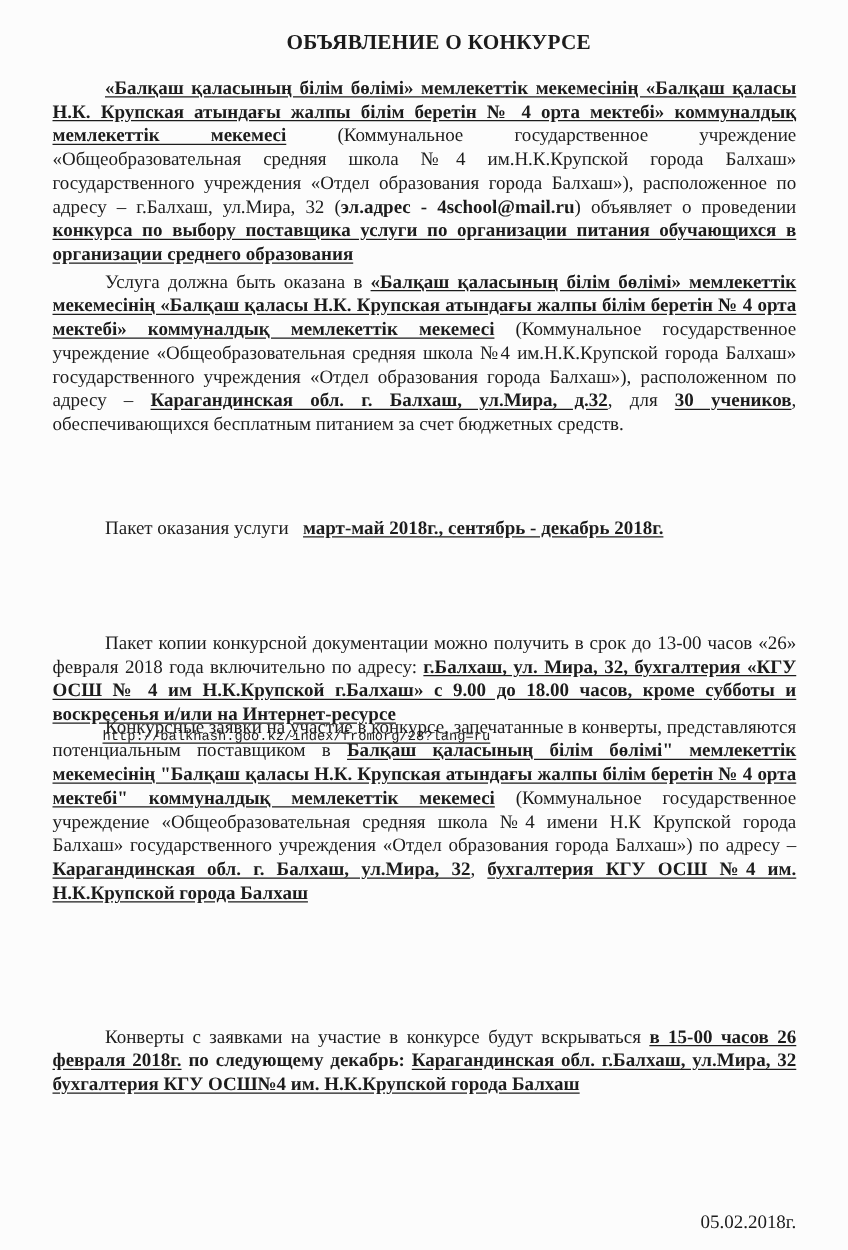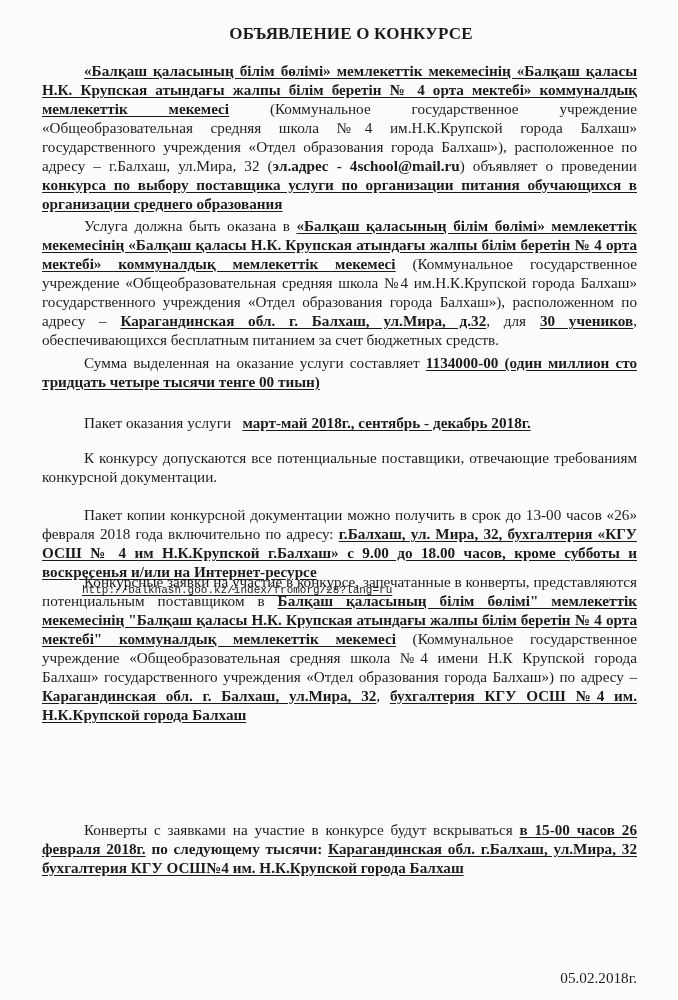--- a/index.html
+++ b/index.html
@@ -23,41 +23,35 @@
   <div class="title">ОБЪЯВЛЕНИЕ О КОНКУРСЕ</div>
 
   <div class="para" style="top:61px;">
     <span class="ind"></span><span class="b u">«Балқаш қаласының білім бөлімі» мемлекеттік мекемесінің «Балқаш қаласы Н.К. Крупская атындағы жалпы білім беретін № 4 орта мектебі» коммуналдық мемлекеттік мекемесі</span><span> (Коммунальное государственное учреждение «Общеобразовательная средняя школа №4 им.Н.К.Крупской города Балхаш» государственного учреждения «Отдел образования города Балхаш»), расположенное по адресу – г.Балхаш, ул.Мира, 32 (</span><span class="b">эл.адрес - </span><a class="lnk b">4school@mail.ru</a><span>) объявляет о проведении </span><span class="b u">конкурса по выбору поставщика услуги по организации питания обучающихся в организации среднего образования</span>
   </div>
 
   <div class="para" style="top:216px;">
     <span class="ind"></span><span>Услуга должна быть оказана в </span><span class="b u">«Балқаш қаласының білім бөлімі» мемлекеттік мекемесінің «Балқаш қаласы Н.К. Крупская атындағы жалпы білім беретін № 4 орта мектебі» коммуналдық мемлекеттік мекемесі</span><span> (Коммунальное государственное учреждение «Общеобразовательная средняя школа №4 им.Н.К.Крупской города Балхаш» государственного учреждения «Отдел образования города Балхаш»), расположенном по адресу – </span><span class="b u">Карагандинская обл. г. Балхаш, ул.Мира, д.32</span><span>, для </span><span class="b u">30 учеников</span><span>, обеспечивающихся бесплатным питанием за счет бюджетных средств.</span>
   </div>
 
-  <div class="para" style="top:353px;">
-    <span class="ind"></span><span>Сумма выделенная на оказание услуги составляет </span><span class="b u">1134000-00 (один миллион сто тридцать четыре тысячи тенге 00 тиын)</span>
-  </div>
 
   <div class="para" style="top:413px;">
     <span class="ind"></span><span style="white-space:pre;">Пакет оказания услуги   </span><span class="b u">март-май 2018г., сентябрь - декабрь 2018г.</span>
   </div>
 
-  <div class="para" style="top:448px;">
-    <span class="ind"></span><span>К конкурсу допускаются все потенциальные поставщики, отвечающие требованиям конкурсной документации.</span>
-  </div>
 
   <div class="para" style="top:505px;">
     <span class="ind"></span><span>Пакет копии конкурсной документации можно получить в срок до 13-00 часов «26» февраля 2018 года включительно по адресу: </span><span class="b u">г.Балхаш, ул. Мира, 32, бухгалтерия «КГУ ОСШ № 4 им Н.К.Крупской г.Балхаш» с 9.00 до 18.00 часов, кроме субботы и воскресенья и/или на Интернет-ресурсе</span>
     <div class="mono">http://balkhash.goo.kz/index/fromorg/28?lang=ru</div>
   </div>
 
   <div class="para" style="top:572px;">
     <span class="ind"></span><span>Конкурсные заявки на участие в конкурсе, запечатанные в конверты, представляются потенциальным поставщиком в </span><span class="b u">Балқаш қаласының білім бөлімі" мемлекеттік мекемесінің "Балқаш қаласы Н.К. Крупская атындағы жалпы білім беретін № 4 орта мектебі" коммуналдық мемлекеттік  мекемесі</span><span> (Коммунальное государственное учреждение «Общеобразовательная средняя школа №4 имени Н.К Крупской города Балхаш» государственного учреждения «Отдел образования города Балхаш») по адресу – </span><span class="b u">Карагандинская обл. г. Балхаш, ул.Мира, 32</span><span>, </span><span class="b u">бухгалтерия КГУ ОСШ №4 им. Н.К.Крупской города Балхаш</span>
   </div>
 
 
   <div class="para" style="top:820px;">
-    <span class="ind"></span><span>Конверты с заявками на участие в конкурсе будут вскрываться </span><span class="b u">в 15-00 часов 26 февраля 2018г.</span><span class="b"> по следующему тысячи: </span><span class="b u">Карагандинская обл. г.Балхаш, ул.Мира, 32 бухгалтерия КГУ ОСШ№4 им. Н.К.Крупской города Балхаш</span>
+    <span class="ind"></span><span>Конверты с заявками на участие в конкурсе будут вскрываться </span><span class="b u">в 15-00 часов 26 февраля 2018г.</span><span class="b"> по следующему декабрь: </span><span class="b u">Карагандинская обл. г.Балхаш, ул.Мира, 32 бухгалтерия КГУ ОСШ№4 им. Н.К.Крупской города Балхаш</span>
   </div>
 
 
   <div class="date">05.02.2018г.</div>
 </div>
 
 </body></html>

